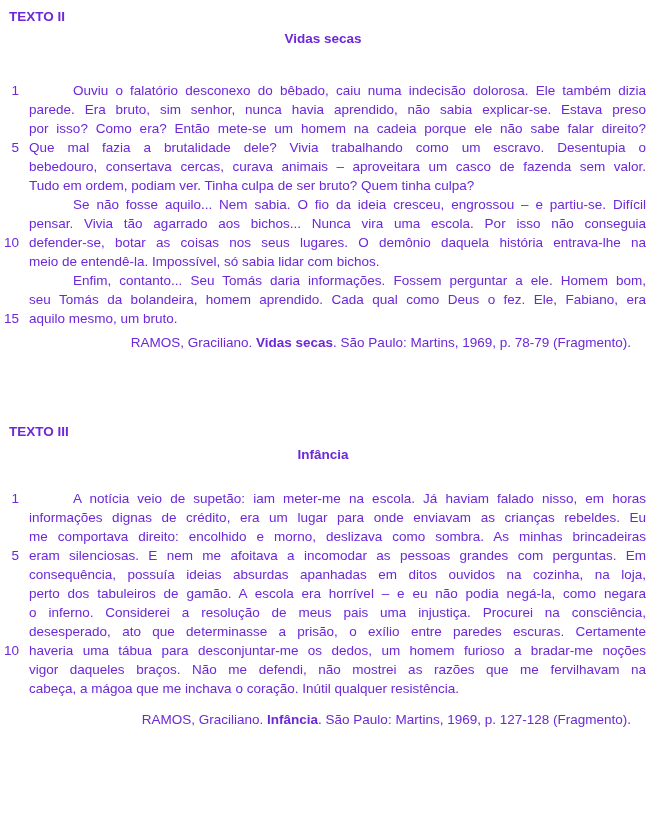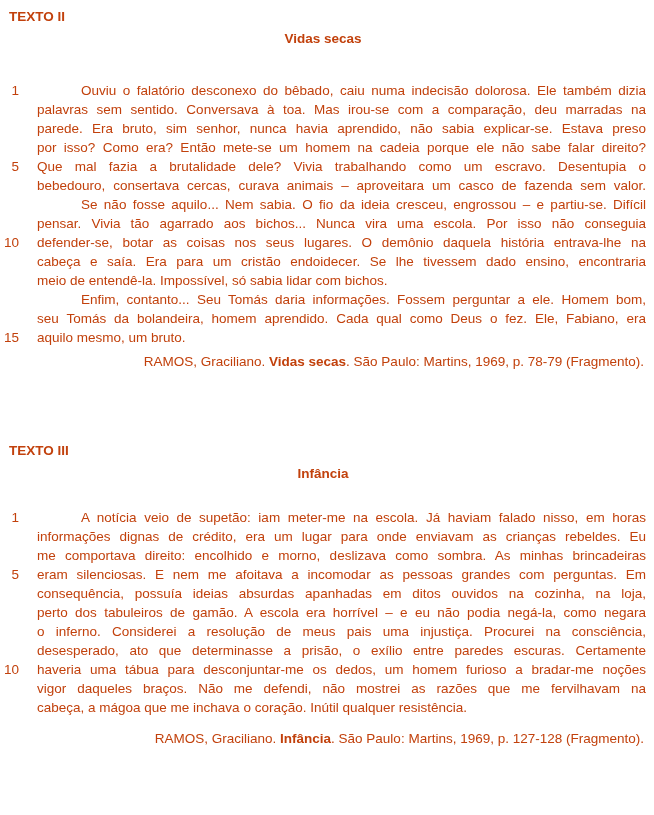--- a/index.html
+++ b/index.html
@@ -2,21 +2,21 @@
 <html><head>
 <meta charset="utf-8">
 <style>
   * { margin: 0; padding: 0; box-sizing: border-box; }
   html, body { background: #ffffff; }
   .page {
     position: relative;
     width: 654px;
     height: 815px;
     background: #ffffff;
-    color: #c2410c;
+    color: #6d28d9;
     font-family: "Liberation Sans", sans-serif;
     font-size: 13.5px;
     line-height: 19px;
     padding: 7px 8px 0 0;
     overflow: hidden;
   }
   .text-section { display: block; }
   .section-label {
     font-size: 13.5px;
     font-weight: bold;
@@ -31,27 +31,27 @@
     margin-top: 4px;
   }
   .section-body { display: block; }
   .line { display: flex; line-height: 19px; }
   .num {
     flex: none;
     width: 19px;
     text-align: right;
     white-space: nowrap;
   }
-  .txt { flex: 1; margin-left: 18px; }
+  .txt { flex: 1; margin-left: 10px; }
   .txt.just { text-align: justify; text-align-last: justify; text-justify: inter-word; }
   .txt.indent { text-indent: 44px; }
   .citation {
     text-align: right;
     line-height: 19px;
-    margin-right: 2px;
+    margin-right: 15px;
   }
   .citation b { font-weight: bold; }
   
   .text-section:nth-child(1) .section-title { margin-top: 3px; }
   .text-section:nth-child(1) .section-body { margin-top: 33px; }
   .text-section:nth-child(1) .citation { margin-top: 5px; }
   .text-section:nth-child(2) { margin-top: 70px; }
   .text-section:nth-child(2) .section-body { margin-top: 25px; }
   .text-section:nth-child(2) .citation { margin-top: 12px; padding-left: 12px; }
 </style>
@@ -62,24 +62,20 @@
   <div id="sections">
   <section class="text-section">
     <h2 class="section-label">TEXTO II</h2>
     <h3 class="section-title">Vidas secas</h3>
     <div class="section-body">
   <div class="line">
     <span class="num">1</span>
     <span class="txt just indent">Ouviu o falatório desconexo do bêbado, caiu numa indecisão dolorosa. Ele também dizia</span>
   </div>
 
-  <div class="line">
-    <span class="num"></span>
-    <span class="txt just">palavras sem sentido. Conversava à toa. Mas irou-se com a comparação, deu marradas na</span>
-  </div>
 
   <div class="line">
     <span class="num"></span>
     <span class="txt just">parede. Era bruto, sim senhor, nunca havia aprendido, não sabia explicar-se. Estava preso</span>
   </div>
 
   <div class="line">
     <span class="num"></span>
     <span class="txt just">por isso? Como era? Então mete-se um homem na cadeia porque ele não sabe falar direito?</span>
   </div>
@@ -87,40 +83,40 @@
   <div class="line">
     <span class="num">5</span>
     <span class="txt just">Que mal fazia a brutalidade dele? Vivia trabalhando como um escravo. Desentupia o</span>
   </div>
 
   <div class="line">
     <span class="num"></span>
     <span class="txt just">bebedouro, consertava cercas, curava animais – aproveitara um casco de fazenda sem valor.</span>
   </div>
 
+  <div class="line">
+    <span class="num"></span>
+    <span class="txt">Tudo em ordem, podiam ver. Tinha culpa de ser bruto? Quem tinha culpa?</span>
+  </div>
 
   <div class="line">
     <span class="num"></span>
     <span class="txt just indent">Se não fosse aquilo... Nem sabia. O fio da ideia cresceu, engrossou – e partiu-se. Difícil</span>
   </div>
 
   <div class="line">
     <span class="num"></span>
     <span class="txt just">pensar. Vivia tão agarrado aos bichos... Nunca vira uma escola. Por isso não conseguia</span>
   </div>
 
   <div class="line">
     <span class="num">10</span>
     <span class="txt just">defender-se, botar as coisas nos seus lugares. O demônio daquela história entrava-lhe na</span>
   </div>
 
-  <div class="line">
-    <span class="num"></span>
-    <span class="txt just">cabeça e saía. Era para um cristão endoidecer. Se lhe tivessem dado ensino, encontraria</span>
-  </div>
 
   <div class="line">
     <span class="num"></span>
     <span class="txt">meio de entendê-la. Impossível, só sabia lidar com bichos.</span>
   </div>
 
   <div class="line">
     <span class="num"></span>
     <span class="txt just indent">Enfim, contanto... Seu Tomás daria informações. Fossem perguntar a ele. Homem bom,</span>
   </div>

